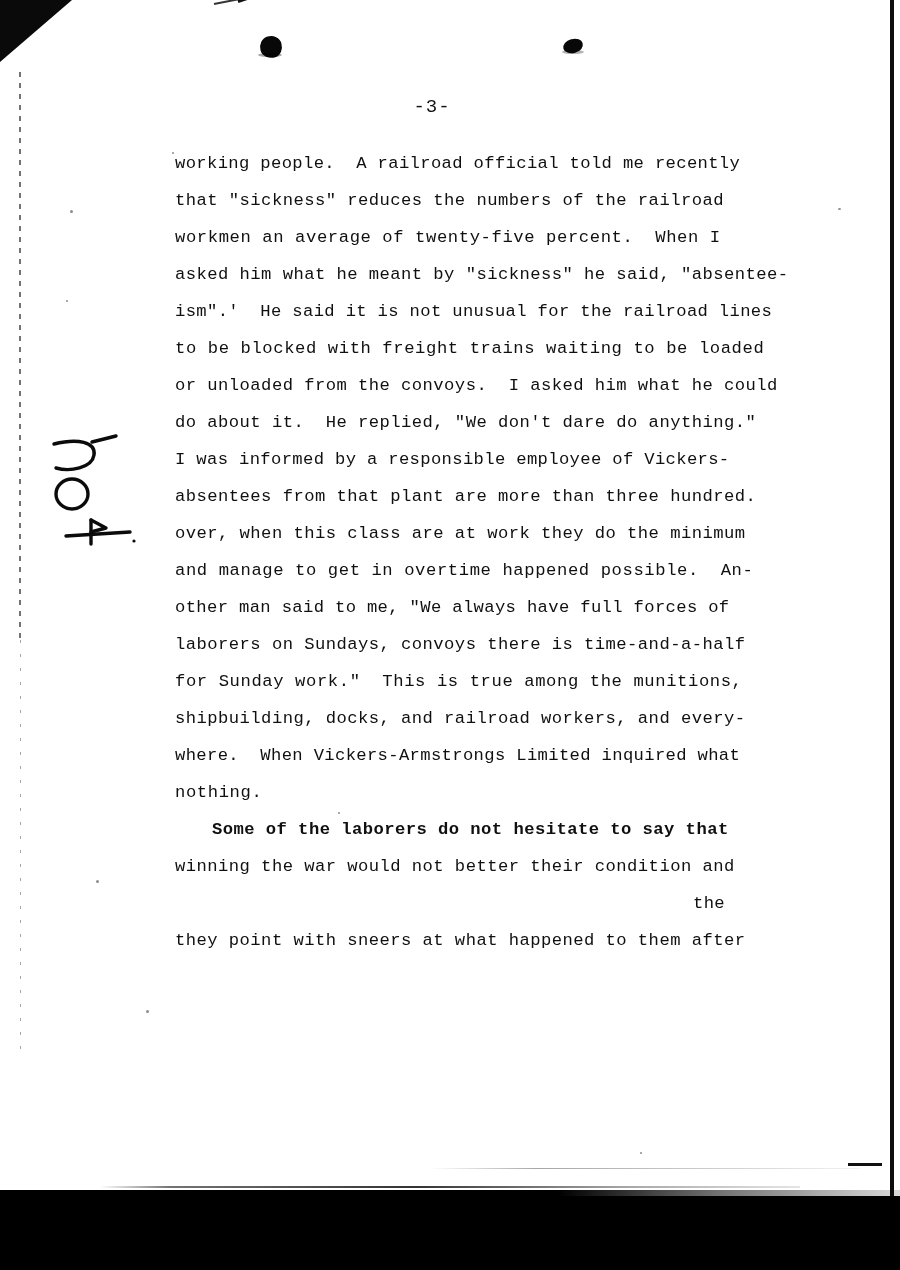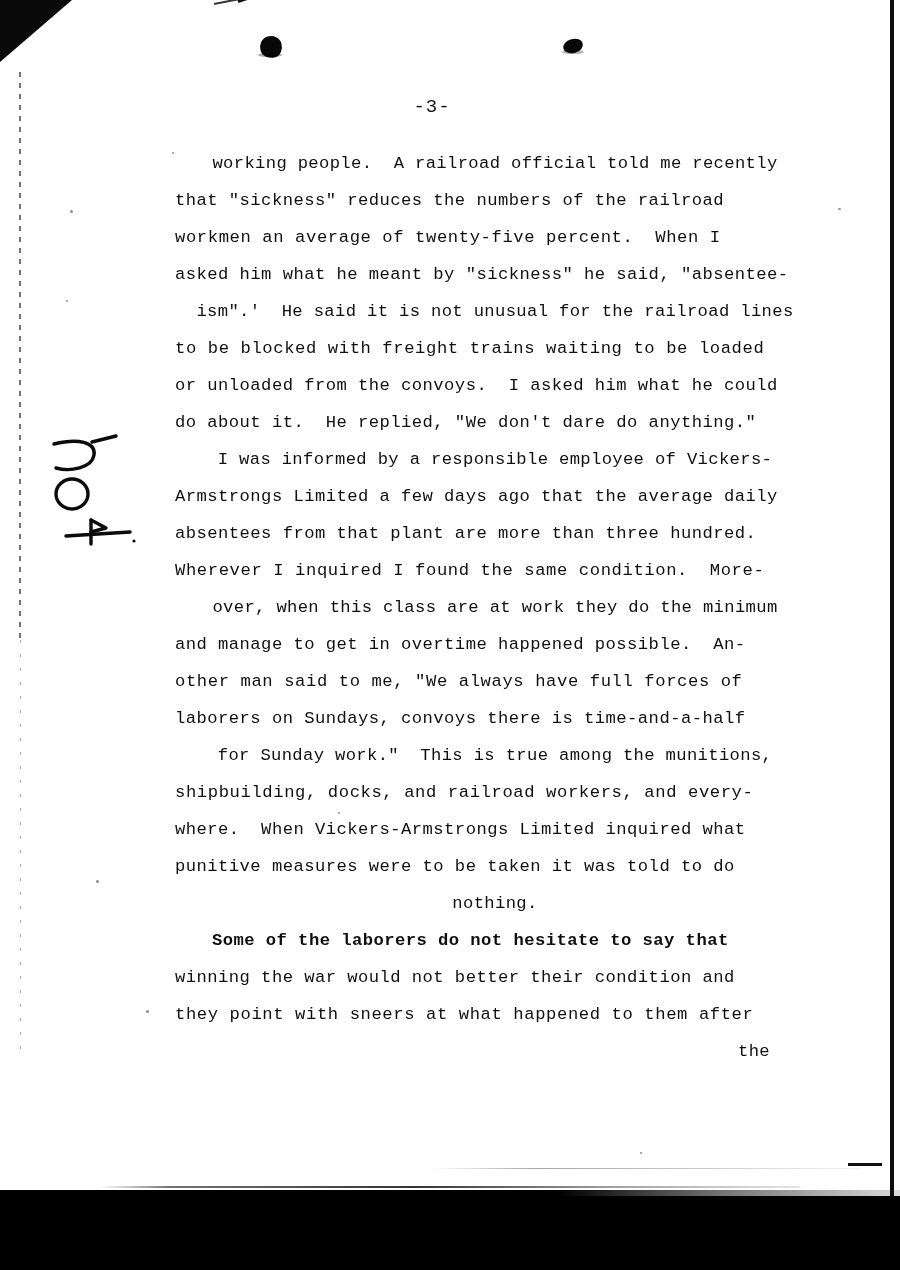--- a/index.html
+++ b/index.html
@@ -241,21 +241,21 @@
     padding-left: 37px;
     font-weight: bold;
   }
 
   .typed-line.right-tail {
     padding-left: 518px;
   }
 
   
   .typed-line:nth-child(3n)   { letter-spacing: 0.6px; }
-  .typed-line:nth-child(4n+1) { letter-spacing: 0.35px; text-align: center; }
+  .typed-line:nth-child(4n+1) { letter-spacing: 0.35px; }
 </style>
 </head>
 <body>
 
 <div id="scan-page">
 
   <div class="corner-tear"></div>
   <div class="edge-right"></div>
   <div class="edge-bottom-slope"></div>
   <div class="edge-bottom"></div>
@@ -307,31 +307,28 @@
   <div class="typed-body">
       <div class="typed-line">working people.  A railroad official told me recently</div>
       <div class="typed-line">that "sickness" reduces the numbers of the railroad</div>
       <div class="typed-line">workmen an average of twenty-five percent.  When I</div>
       <div class="typed-line">asked him what he meant by "sickness" he said, "absentee-</div>
       <div class="typed-line">ism".'  He said it is not unusual for the railroad lines</div>
       <div class="typed-line">to be blocked with freight trains waiting to be loaded</div>
       <div class="typed-line">or unloaded from the convoys.  I asked him what he could</div>
       <div class="typed-line">do about it.  He replied, "We don't dare do anything."</div>
       <div class="typed-line">I was informed by a responsible employee of Vickers-</div>
-      <div class="typed-line">Armstrongs Limited a few days ago that the average daily</div>
       <div class="typed-line">absentees from that plant are more than three hundred.</div>
-      <div class="typed-line">Wherever I inquired I found the same condition.  More-</div>
       <div class="typed-line">over, when this class are at work they do the minimum</div>
       <div class="typed-line">and manage to get in overtime happened possible.  An-</div>
       <div class="typed-line">other man said to me, "We always have full forces of</div>
       <div class="typed-line">laborers on Sundays, convoys there is time-and-a-half</div>
       <div class="typed-line">for Sunday work."  This is true among the munitions,</div>
       <div class="typed-line">shipbuilding, docks, and railroad workers, and every-</div>
       <div class="typed-line">where.  When Vickers-Armstrongs Limited inquired what</div>
-      <div class="typed-line">punitive measures were to be taken it was told to do</div>
       <div class="typed-line">nothing.</div>
       <div class="typed-line indent">Some of the laborers do not hesitate to say that</div>
       <div class="typed-line">winning the war would not better their condition and</div>
+      <div class="typed-line right-tail">the</div>
       <div class="typed-line">they point with sneers at what happened to them after</div>
-      <div class="typed-line right-tail">the</div>
     </div>
 
 </div>
 
 </body></html>

